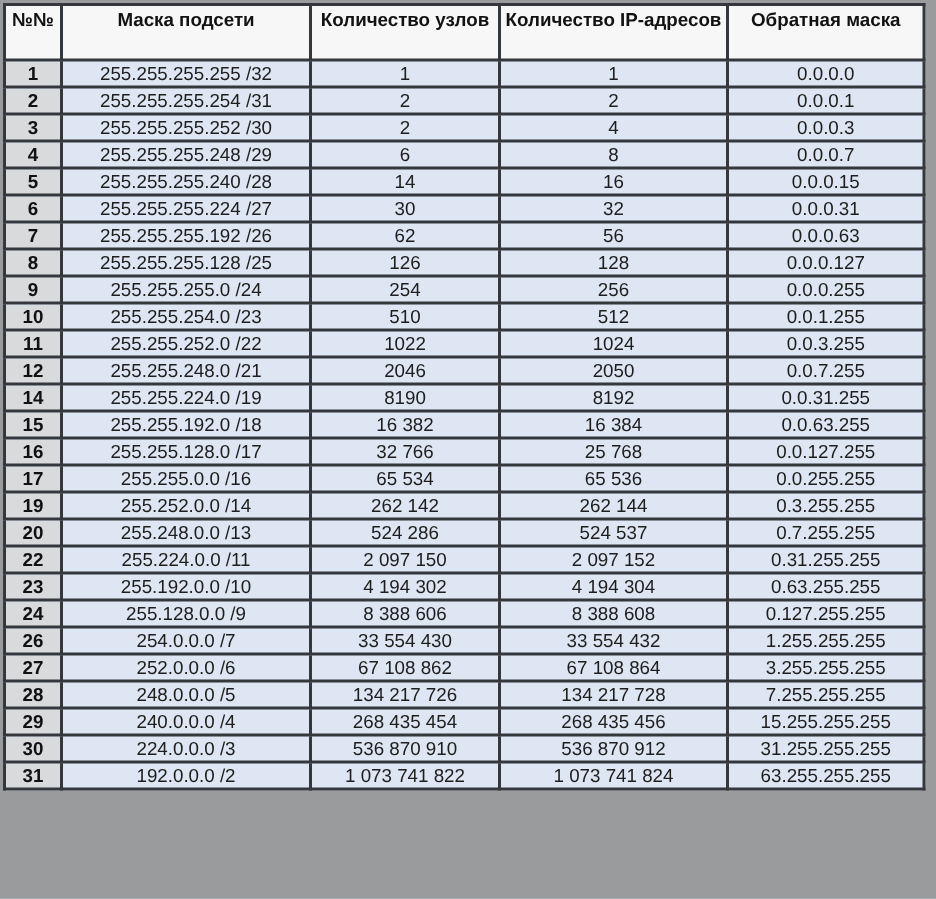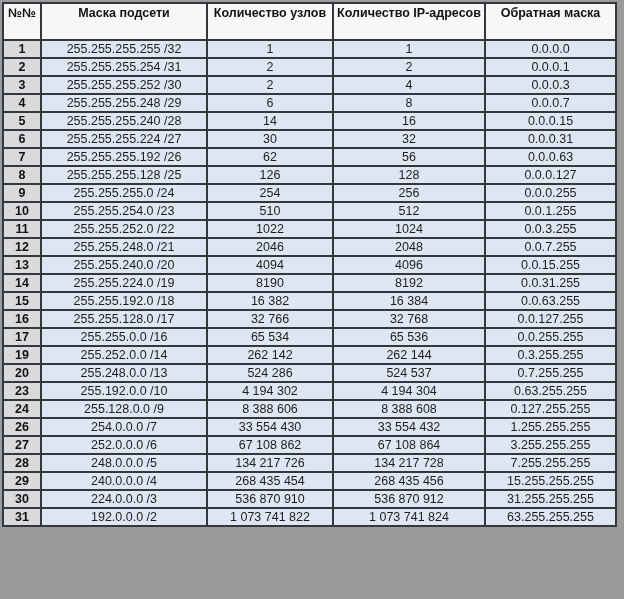--- a/index.html
+++ b/index.html
@@ -148,49 +148,42 @@
           <td class="col-num">11</td>
           <td class="col-data">255.255.252.0 /22</td>
           <td class="col-data">1022</td>
           <td class="col-data">1024</td>
           <td class="col-data">0.0.3.255</td>
         </tr>
         <tr>
           <td class="col-num">12</td>
           <td class="col-data">255.255.248.0 /21</td>
           <td class="col-data">2046</td>
-          <td class="col-data">2048</td>
+          <td class="col-data">2050</td>
           <td class="col-data">0.0.7.255</td>
-        </tr>
-        <tr>
-          <td class="col-num">13</td>
-          <td class="col-data">255.255.240.0 /20</td>
-          <td class="col-data">4094</td>
-          <td class="col-data">4096</td>
-          <td class="col-data">0.0.15.255</td>
         </tr>
         <tr>
           <td class="col-num">14</td>
           <td class="col-data">255.255.224.0 /19</td>
           <td class="col-data">8190</td>
           <td class="col-data">8192</td>
           <td class="col-data">0.0.31.255</td>
         </tr>
         <tr>
           <td class="col-num">15</td>
           <td class="col-data">255.255.192.0 /18</td>
           <td class="col-data">16 382</td>
           <td class="col-data">16 384</td>
           <td class="col-data">0.0.63.255</td>
         </tr>
         <tr>
           <td class="col-num">16</td>
           <td class="col-data">255.255.128.0 /17</td>
           <td class="col-data">32 766</td>
-          <td class="col-data">32 768</td>
+          <td class="col-data">25 768</td>
           <td class="col-data">0.0.127.255</td>
         </tr>
         <tr>
           <td class="col-num">17</td>
           <td class="col-data">255.255.0.0 /16</td>
           <td class="col-data">65 534</td>
           <td class="col-data">65 536</td>
           <td class="col-data">0.0.255.255</td>
         </tr>
         <tr>
@@ -201,20 +194,27 @@
           <td class="col-data">0.3.255.255</td>
         </tr>
         <tr>
           <td class="col-num">20</td>
           <td class="col-data">255.248.0.0 /13</td>
           <td class="col-data">524 286</td>
           <td class="col-data">524 537</td>
           <td class="col-data">0.7.255.255</td>
         </tr>
         <tr>
+          <td class="col-num">22</td>
+          <td class="col-data">255.224.0.0 /11</td>
+          <td class="col-data">2 097 150</td>
+          <td class="col-data">2 097 152</td>
+          <td class="col-data">0.31.255.255</td>
+        </tr>
+        <tr>
           <td class="col-num">23</td>
           <td class="col-data">255.192.0.0 /10</td>
           <td class="col-data">4 194 302</td>
           <td class="col-data">4 194 304</td>
           <td class="col-data">0.63.255.255</td>
         </tr>
         <tr>
           <td class="col-num">24</td>
           <td class="col-data">255.128.0.0 /9</td>
           <td class="col-data">8 388 606</td>

